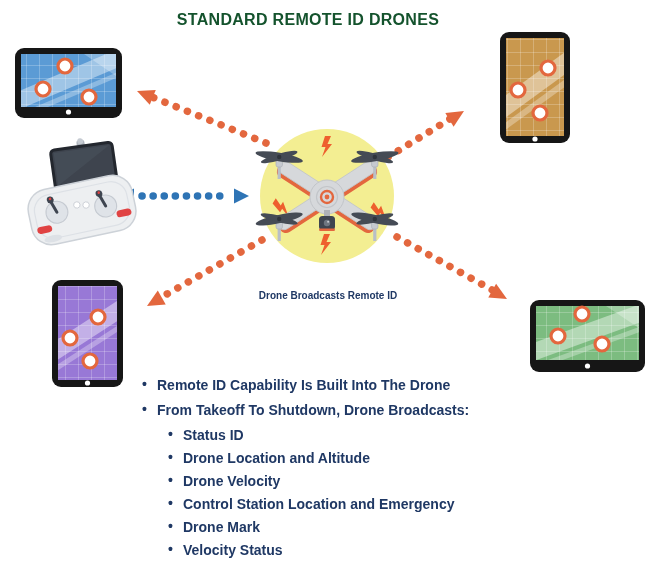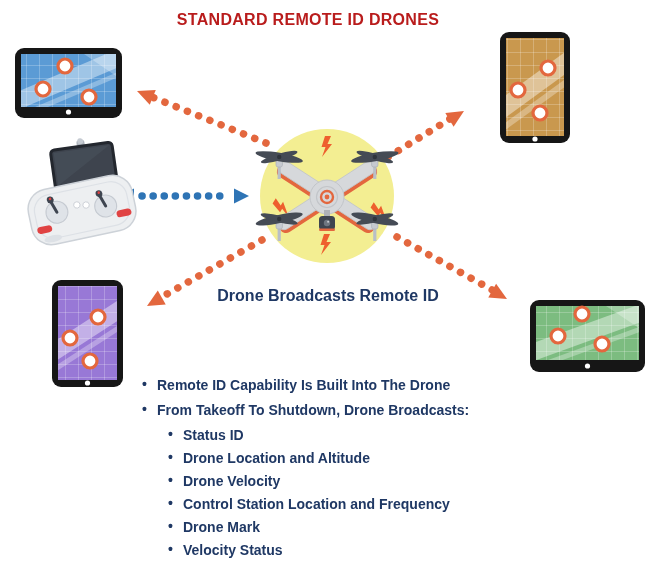--- a/index.html
+++ b/index.html
@@ -3,25 +3,25 @@
 <meta charset="utf-8">
 <style>
   html,body { margin:0; padding:0; background:#ffffff; }
   .stage {
     position:relative; width:655px; height:582px; background:#ffffff; overflow:hidden;
     font-family:"Liberation Sans","DejaVu Sans",sans-serif; color:#1F3864;
   }
   .stage svg { position:absolute; left:0; top:0; }
   .title {
     position:absolute; top:11px; left:0; width:616px; text-align:center;
-    font-size:16px; font-weight:bold; letter-spacing:0.3px; color:#b91c1c;
+    font-size:16px; font-weight:bold; letter-spacing:0.3px; color:#14532d;
   }
   .caption {
     position:absolute; top:285px; left:165px; width:326px; text-align:center;
-    font-size:16px; font-weight:bold; line-height:22px; color:#1F3864;
+    font-size:10px; font-weight:bold; line-height:22px; color:#1F3864;
   }
   .bullets {
     position:absolute; top:377px; left:142px; width:460px;
     font-size:14px; font-weight:bold; line-height:16px; color:#1F3864;
   }
   .bullet { position:relative; padding-left:15px; margin-bottom:9px; }
   .bullet::before { content:"\2022"; position:absolute; left:0; top:-1px; }
   .sub-list { margin-left:26px; margin-top:0; }
   .sub-list .bullet { margin-bottom:7px; }
 </style>
@@ -254,19 +254,19 @@
   <div>Drone Broadcasts Remote ID</div>
 </div>
 
 <div class="bullets">
   <div class="bullet">Remote ID Capability Is Built Into The Drone</div>
   <div class="bullet">From Takeoff To Shutdown, Drone Broadcasts:</div>
   <div class="sub-list">
     <div class="bullet">Status ID</div>
     <div class="bullet">Drone Location and Altitude</div>
     <div class="bullet">Drone Velocity</div>
-    <div class="bullet">Control Station Location and Frequency</div>
+    <div class="bullet">Control Station Location and Emergency</div>
     <div class="bullet">Drone Mark</div>
     <div class="bullet">Velocity Status</div>
   </div>
 </div>
 
 </div>
 
 </body></html>

